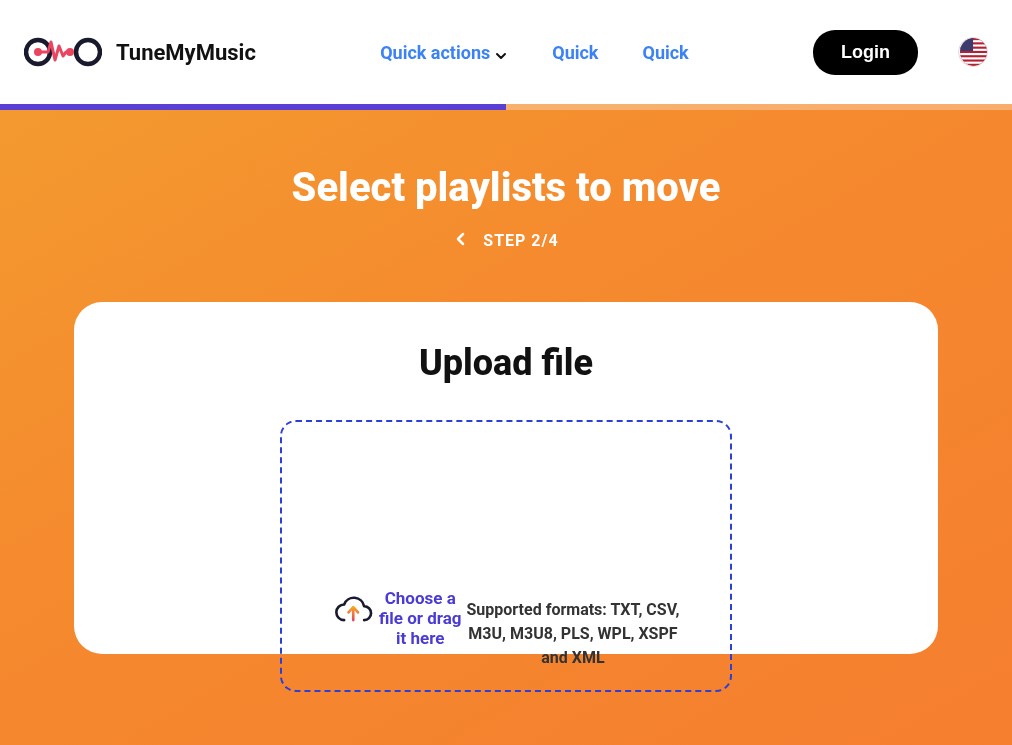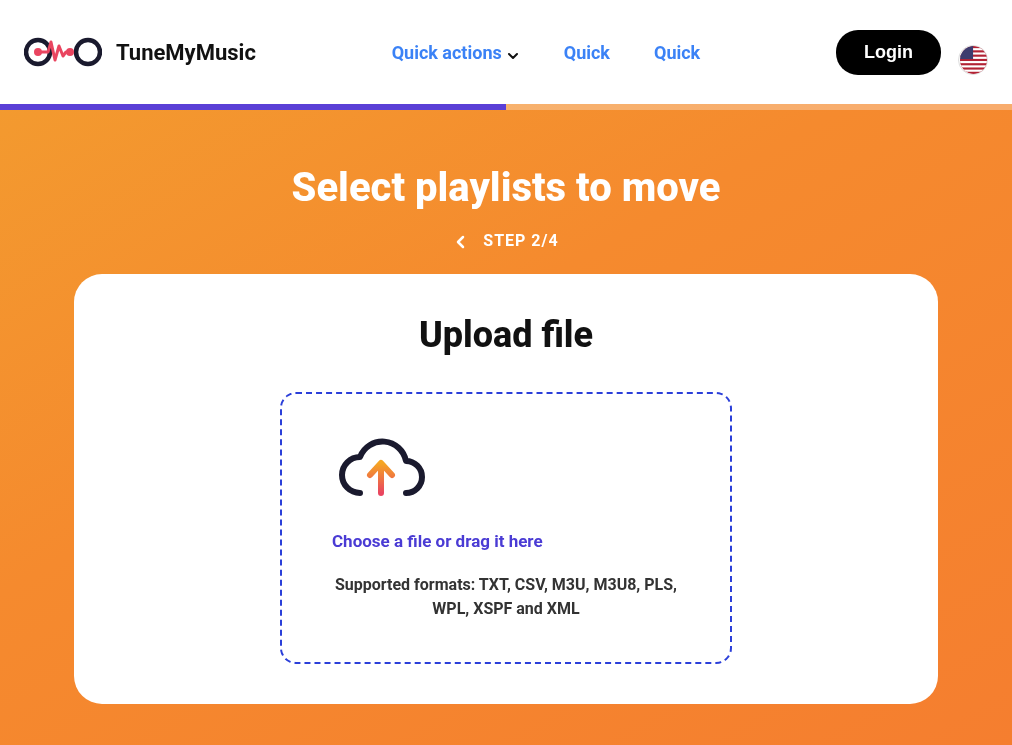--- a/index.html
+++ b/index.html
@@ -61,22 +61,22 @@
       color: #fff;
       border: none;
       border-radius: 22px;
       padding: 12px 28px;
       font-size: 18px;
       font-weight: 700;
       cursor: pointer;
     }
     .right-area {
       display: flex;
-      align-items: flex-end;
-      gap: 17px;
+      align-items: center;
+      gap: 40px;
     }
     .flag {
       width: 30px;
       height: 30px;
       border-radius: 50%;
       cursor: pointer;
       overflow: hidden;
       display: flex;
       flex-direction: column;
       border: 1px solid #ddd;
@@ -98,59 +98,59 @@
     }
     .page-title {
       text-align: center;
       color: #fff;
       font-size: 40px;
       font-weight: 800;
       margin-top: 54px;
     }
     .step-row {
       display: flex;
-      align-items: flex-end;
+      align-items: flex-start;
       justify-content: center;
       gap: 14px;
       margin-top: 20px;
       color: #fff;
     }
     .back-chevron {
       cursor: pointer;
       display: flex;
       align-items: center;
     }
     .step-text {
       font-size: 16px;
       font-weight: 700;
       letter-spacing: 1px;
     }
     .card {
       background: #fff;
       border-radius: 28px;
-      margin: 24px 74px 0 74px;
+      margin: 52px 74px 0 74px;
       padding: 40px 52px 48px 52px;
-      height: 430px;
+      height: 352px;
     }
     .card-title {
       text-align: center;
       font-size: 36px;
       font-weight: 800;
       color: #111;
       margin-bottom: 36px;
     }
     .dropzone {
       border: 2px dashed #2b3fd9;
       border-radius: 16px;
       width: 452px;
       height: 272px;
       margin: 0 auto;
       display: flex;
-      flex-direction: column;
-      align-items: flex-start;
+      flex-direction: row;
+      align-items: flex-end;
       justify-content: center;
       padding: 20px 50px;
       cursor: pointer;
     }
     .cloud-icon {
       width: 98px;
       height: 74px;
       margin-bottom: 22px;
     }
     .choose-text {

